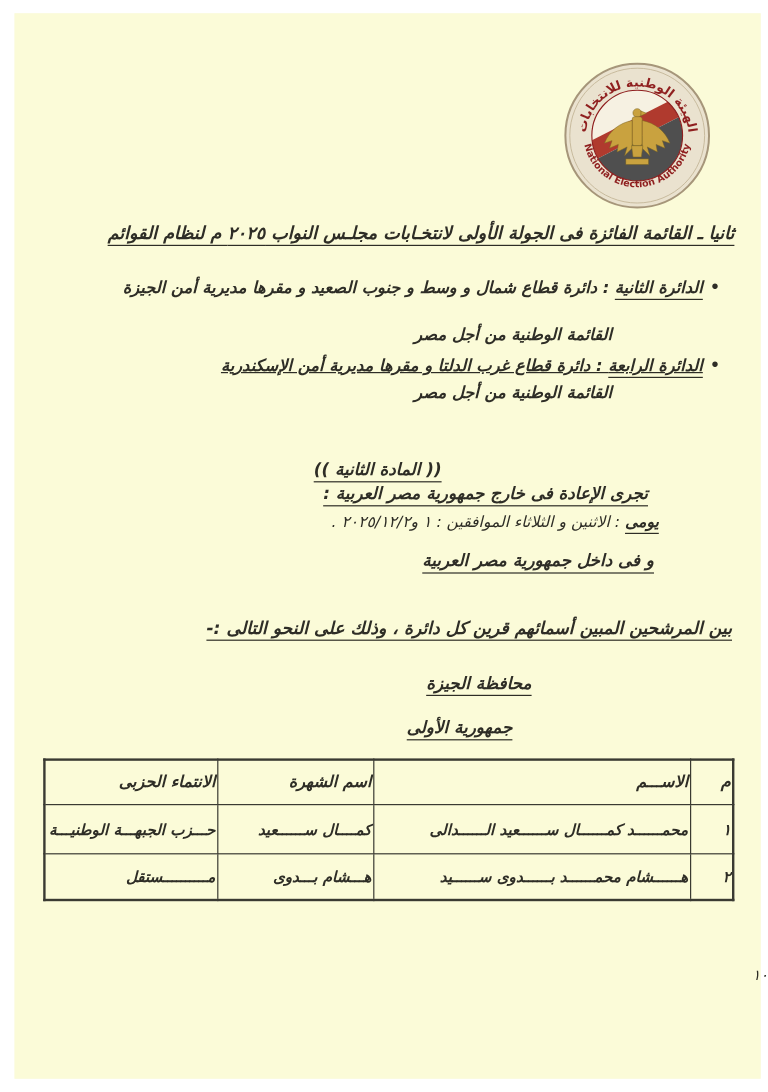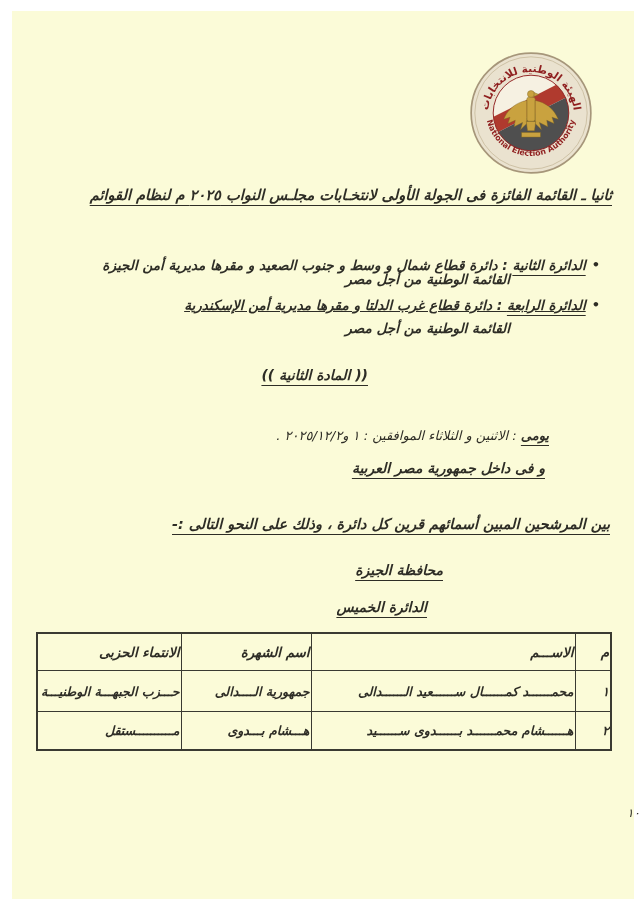--- a/index.html
+++ b/index.html
@@ -7,21 +7,21 @@
   .page{position:relative;width:640px;height:910px;overflow:hidden;direction:rtl;color:#2e2d26;}
   .paper{position:absolute;left:12px;top:11px;width:622px;height:888px;background:#fbfbd8;}
   .abs{position:absolute;white-space:nowrap;}
   .b{font-weight:bold;}
   .it{font-style:italic;}
   .u{text-decoration:underline;text-decoration-thickness:1.4px;text-underline-offset:5px;}
   .heading{top:186px;right:28px;font-size:14.6px;letter-spacing:0.2px;}
   .bullet-line{font-size:13.6px;}
   .bullet-dot{display:inline-block;margin-left:6px;font-size:13px;transform:translateY(-1px);}
   .list-line{font-size:13.6px;}
-  .article-title{top:367px;right:272px;font-size:14px;}
+  .article-title{top:384px;right:272px;font-size:14px;}
   .sec-head{font-size:14px;}
   .day-line{font-size:13px;}
   .note-line{top:516px;right:30px;font-size:14.4px;}
   .center-head{font-size:14px;}
   .electoral-table{position:absolute;top:632px;left:36px;width:574px;border-collapse:collapse;direction:rtl;table-layout:fixed;}
   .electoral-table td,.electoral-table th{border:1.2px solid #3a3a32;text-align:right;vertical-align:middle;overflow:hidden;}
   .electoral-table{border:2px solid #3a3a32;}
   .electoral-table th{height:34px;font-size:13.4px;font-weight:bold;font-style:italic;}
   .electoral-table td{height:38px;font-size:12.6px;font-weight:bold;font-style:italic;}
   .row2 td{height:35px;}
@@ -62,61 +62,62 @@
     <text font-size="10" font-weight="bold" fill="#8f1f1f">
       <textPath href="#sealTop" startOffset="50%" text-anchor="middle">الهيئة الوطنية للانتخابات</textPath>
     </text>
     <text font-size="7.6" font-weight="bold" fill="#8f1f1f">
       <textPath href="#sealBot" startOffset="50%" text-anchor="middle">National Election Authority</textPath>
     </text>
   </svg>
 
   <div class="abs heading b it u">ثانيا ـ القائمة الفائزة فى الجولة الأولى لانتخـابات مجلـس النواب ٢٠٢٥ م  لنظام القوائم</div>
 
-  <div class="abs bullet-line b it" style="top:257px;right:40px;">
+  <div class="abs bullet-line b it" style="top:232px;right:40px;">
     <span class="bullet-dot">•</span><span class="u">الدائرة الثانية</span><span> :  دائرة قطاع شمال و وسط و جنوب الصعيد و مقرها مديرية أمن الجيزة</span>
   </div>
   <div class="abs list-line b it" style="top:271px;right:130px;">القائمة الوطنية من أجل مصر</div>
 
   <div class="abs bullet-line b it" style="top:297px;right:40px;text-decoration:underline;">
     <span class="bullet-dot">•</span><span class="u">الدائرة الرابعة</span><span> :  دائرة قطاع غرب الدلتا و مقرها مديرية أمن الإسكندرية</span>
   </div>
   <div class="abs list-line b it" style="top:320px;right:130px;">القائمة الوطنية من أجل مصر</div>
 
   <div class="abs article-title b it u">(( المادة الثانية ))</div>
 
+  <div class="abs sec-head b it u" style="top:404px;right:100px;">تجرى الإعادة فى خارج جمهورية مصر العربية :</div>
   <div class="abs day-line it" style="top:428px;right:91px;">
     <span class="b u">يومى</span><span> : الاثنين و الثلاثاء الموافقين : ١ و٢٠٢٥/١٢/٢ .</span>
   </div>
 
   <div class="abs sec-head b it u" style="top:460px;right:95px;">و فى داخل جمهورية مصر العربية</div>
 
   <div class="abs note-line b it u">بين المرشحين المبين أسمائهم قرين كل دائرة ، وذلك على النحو التالى :-</div>
 
   <div class="abs center-head b it u" style="top:562px;right:197px;">محافظة الجيزة</div>
-  <div class="abs center-head b it u" style="top:599px;right:213px;">الدائرة الخميس</div>
+  <div class="abs center-head b it u" style="top:599px;right:213px;">جمهورية الأولى</div>
 
   <table class="electoral-table">
     <colgroup>
       <col style="width:36px">
         <col style="width:264px">
         <col style="width:130px">
         <col style="width:144px">
     </colgroup>
     <tbody>
         <tr>
       <th>م</th>
       <th>الاســـم</th>
       <th>اسم الشهرة</th>
       <th>الانتماء الحزبى</th>
     </tr>
     <tr>
       <td>١</td>
       <td>محمــــــد كمــــــال ســــــعيد الــــــدالى</td>
-      <td>جمهورية الــــدالى</td>
+      <td>كمــــال ســــــعيد</td>
       <td>حـــزب الجبهـــة الوطنيـــة</td>
     </tr>
     <tr class="row2">
       <td>٢</td>
       <td>هــــــشام محمــــــد بــــــدوى ســــــيد</td>
       <td>هـــشام بـــدوى</td>
       <td>مــــــــــستقل</td>
     </tr>
   </tbody>
     </table>

